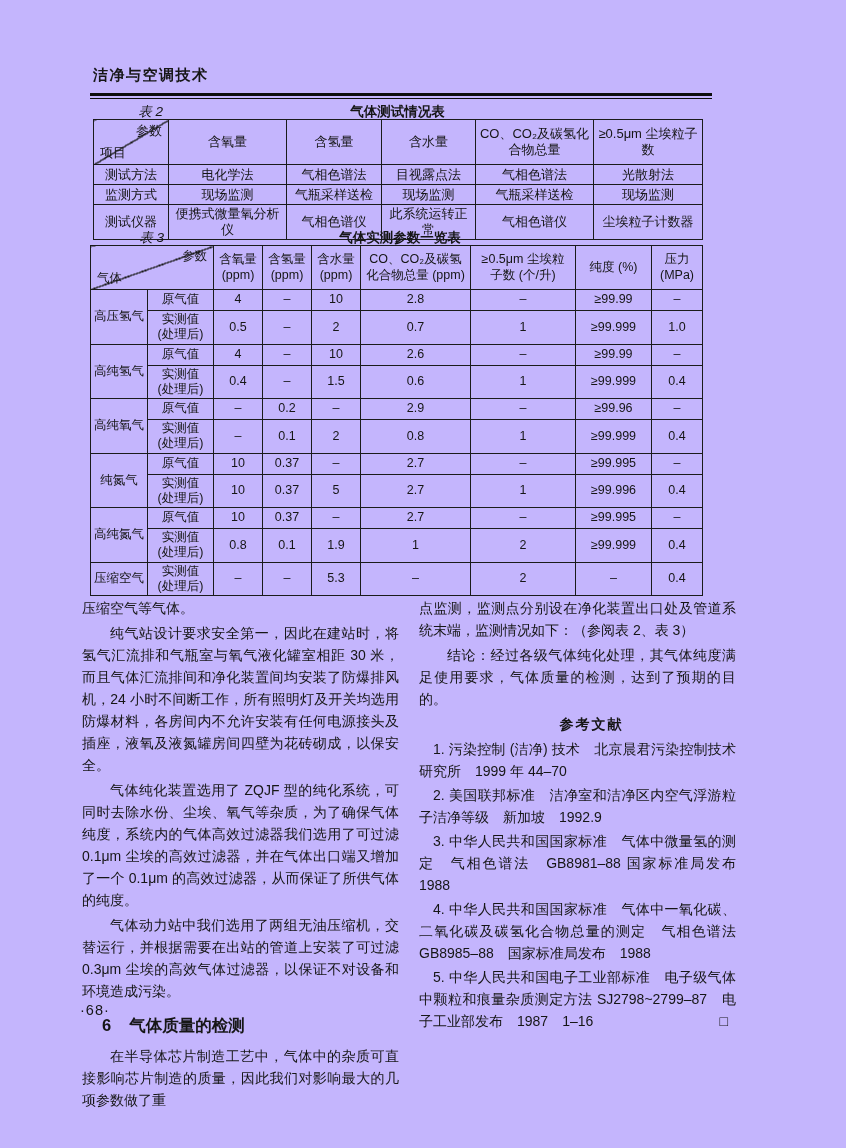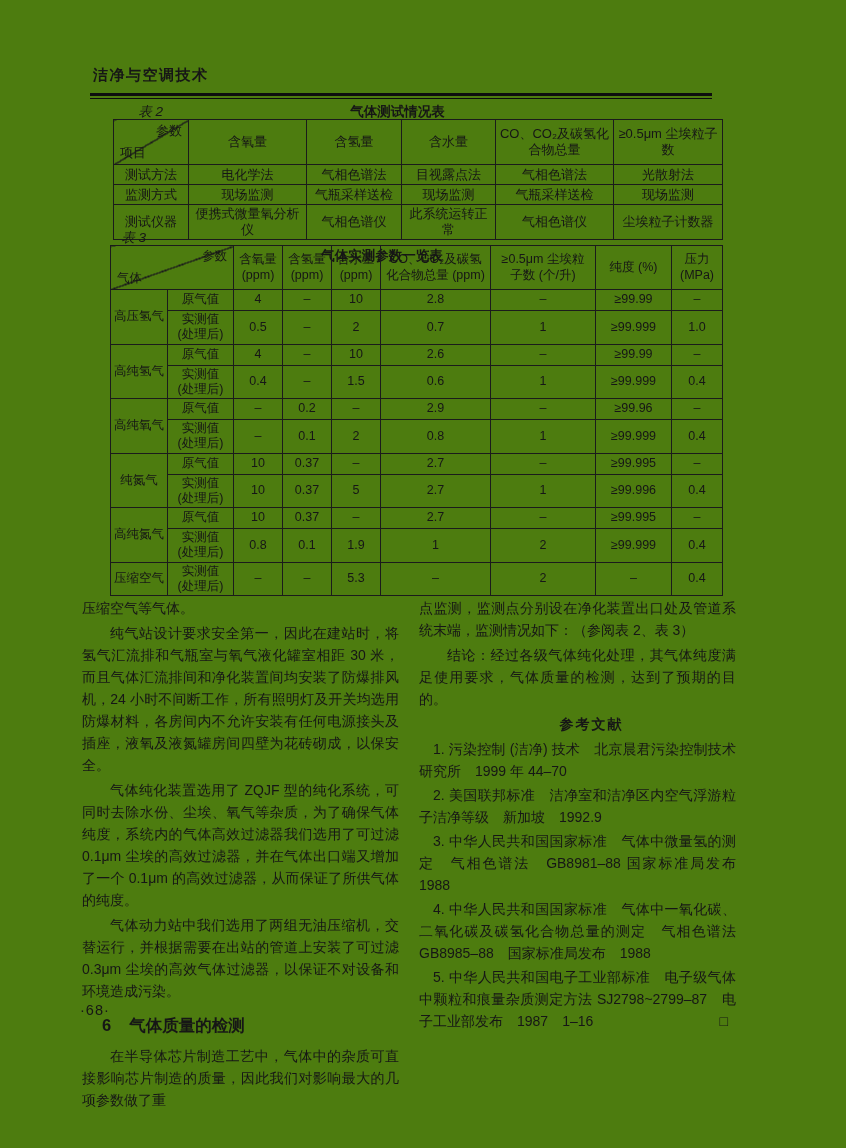--- a/index.html
+++ b/index.html
@@ -1,32 +1,32 @@
 <!DOCTYPE html>
 <html><head>
 <meta charset="utf-8">
 <style>
   html,body{margin:0;padding:0;}
   .page{
     position:relative;width:846px;height:1148px;
-    background:#4d7c0f;color:#161616;
+    background:#c4b5fd;color:#161616;
     font-family:"Liberation Sans","DejaVu Sans",sans-serif;
     overflow:hidden;
   }
   
   .jtitle{position:absolute;left:93px;top:66px;font-size:15px;font-weight:bold;letter-spacing:1.5px;}
   .jrule{position:absolute;left:90px;top:93px;width:622px;height:2px;border-top:3px solid #0e0e0e;border-bottom:1px solid #0e0e0e;}
   
   .cap{position:absolute;display:flex;font-size:13.5px;}
   .cap .no{width:70px;text-align:right;font-style:italic;}
   .cap .title{flex:1;text-align:center;font-weight:bold;}
   .cap2{left:93px;top:103px;width:609px;}
-  .cap3{left:76px;top:229px;width:612px;flex-direction:column;}
-  
-  table{border-collapse:collapse;table-layout:fixed;position:absolute;background:transparent;margin-left:20px;}
+  .cap3{left:94px;top:229px;width:612px;}
+  
+  table{border-collapse:collapse;table-layout:fixed;position:absolute;background:transparent;}
   td{border:1px solid #1b1b1b;text-align:center;vertical-align:middle;padding:1px 2px;font-size:13px;line-height:1.22;overflow:hidden;}
   .tbl2{left:93px;top:119px;width:609px;}
   .tbl2 .thead{height:45px;}
   .tbl2 .trow{height:20px;}
   .tbl3{left:90px;top:245px;width:612px;}
   .tbl3 td{font-size:12.5px;}
   .tbl3 .thead{height:44px;}
   .tbl3 .r1{height:21px;}
   .tbl3 .r2{height:33px;padding-left:36px;}
   

